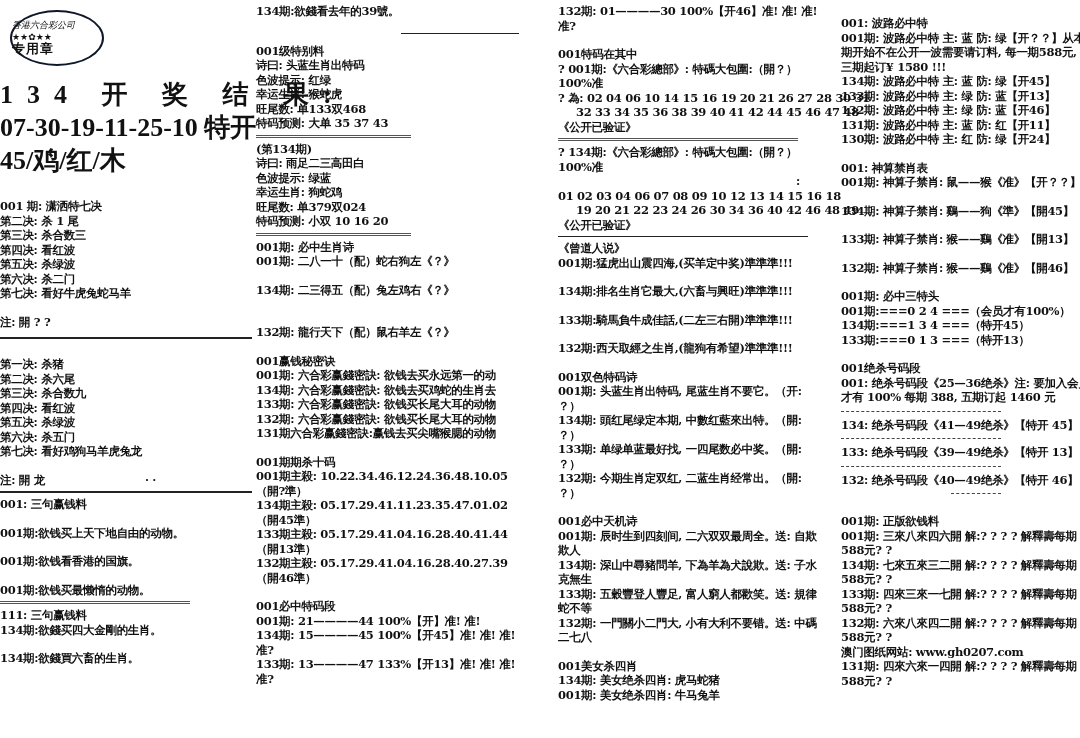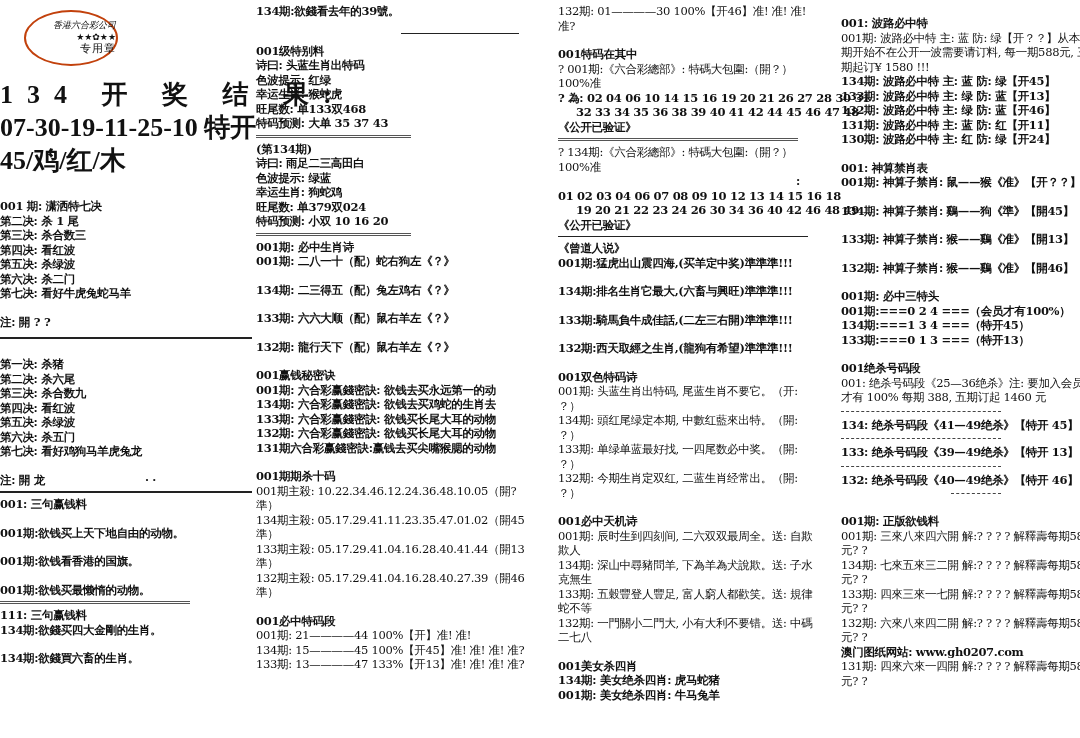--- a/index.html
+++ b/index.html
@@ -4,31 +4,31 @@
 <style>
   html, body { margin:0; padding:0; background:#ffffff; }
   body { width:1080px; height:738px; overflow:hidden; position:relative;
          font-family:"DejaVu Serif","Liberation Serif",serif; color:#111; }
   .col { position:absolute; top:0; font-size:11.5px; line-height:14.5px; }
   .c1 { left:0; width:252px; }
   .c2 { left:256px; width:270px; }
   .c3 { left:558px; width:262px; }
   .c4 { left:830px; width:250px;margin-left:11px; }
   .ln { white-space:nowrap; font-weight:bold; letter-spacing:-0.3px; }
-  .wr { white-space:normal; font-weight:normal; letter-spacing:-0.3px; }
+  .wr { white-space:normal; font-weight:bold; letter-spacing:-0.3px; }
   .gap { height:14px; }
   .hr { border-top:2px solid #222; margin:4px 0; }
   .hr2 { border-top:3px double #555; margin:4px 0; }
   .dash { border-top:1px dashed #444; margin:6px 0; }
   .big { font-family:"Liberation Serif","DejaVu Serif",serif; font-weight:bold; font-size:26px; line-height:33px; white-space:nowrap; }
   .big.spaced { letter-spacing:14px; }
-  .stamp { position:absolute; left:24px; top:10px; width:90px; height:52px; border:2px solid #c2410c;
-           border-radius:50%; text-align:right; font-size:9px; line-height:12px; }
+  .stamp { position:absolute; left:10px; top:10px; width:90px; height:52px; border:2px solid #0f172a;
+           border-radius:50%; text-align:left; font-size:9px; line-height:12px; }
   .stamp .t1 { margin-top:7px; font-style:italic; }
-  .stamp .t2 { font-size:11px; letter-spacing:1px; }
+  .stamp .t2 { font-size:13px; letter-spacing:1px;font-weight:bold; }
   .ind { padding-left:18px; }
 </style>
 </head>
 <body>
 
 <div class="stamp">
   <div class="t1">香港六合彩公司</div>
   <div>★★✿★★</div>
   <div class="t2">专用章</div>
 </div>
@@ -99,21 +99,20 @@
     <div class="ln">幸运生肖: 狗蛇鸡</div>
     <div class="ln">旺尾数: 单379双024</div>
     <div class="ln">特码预测: 小双 10 16 20</div>
   </div>
   <div class="hr2" style="width:155px"></div>
   <div class="ln">001期: 必中生肖诗</div>
   <div class="ln">001期: 二八一十（配）蛇右狗左《？》</div>
   <div class="gap"></div>
   <div class="ln">134期: 二三得五（配）兔左鸡右《？》</div>
   <div class="gap"></div>
-  <div class="ln">133期: 六六大顺（配）鼠右羊左《？》</div>
   <div class="gap"></div>
   <div class="ln">132期: 龍行天下（配）鼠右羊左《？》</div>
   <div class="gap"></div>
   <div class="ln">001赢钱秘密诀</div>
   <div class="ln">001期: 六合彩赢錢密訣: 欲钱去买永远第一的动</div>
   <div class="ln">134期: 六合彩赢錢密訣: 欲钱去买鸡蛇的生肖去</div>
   <div class="ln">133期: 六合彩赢錢密訣: 欲钱买长尾大耳的动物</div>
   <div class="ln">132期: 六合彩赢錢密訣: 欲钱买长尾大耳的动物</div>
   <div class="ln">131期六合彩赢錢密訣:赢钱去买尖嘴猴腮的动物</div>
   <div class="gap"></div>

